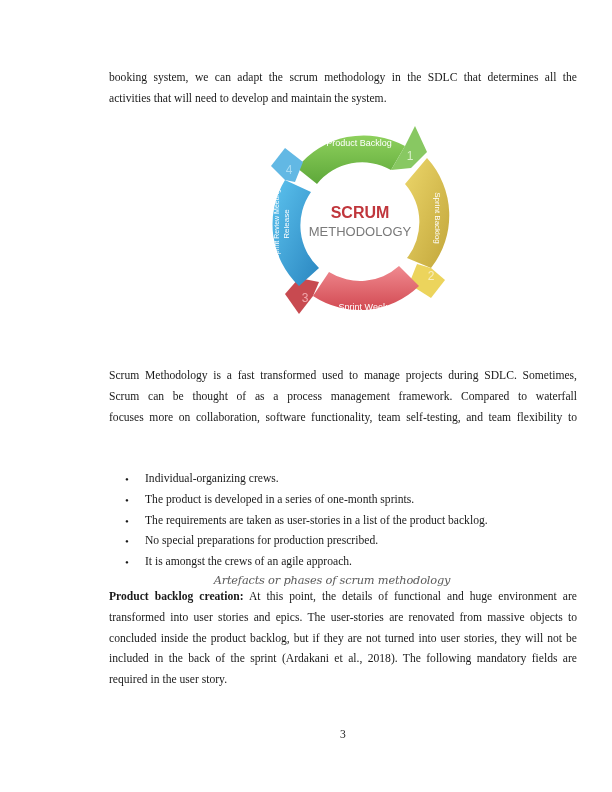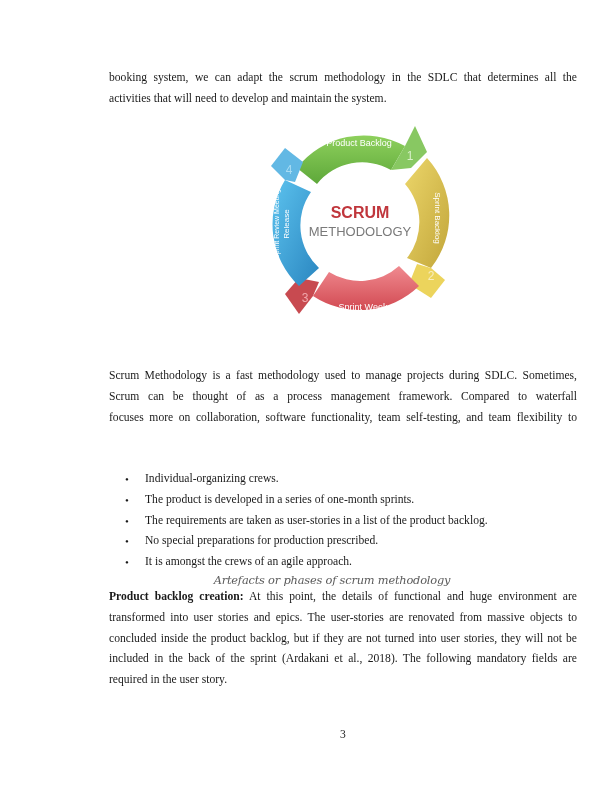--- a/index.html
+++ b/index.html
@@ -82,21 +82,21 @@
         <text transform="translate(34,106) rotate(-90)" font-family="Liberation Sans, sans-serif" font-size="8" fill="#ffffff" text-anchor="middle">Release</text>
       </g>
       <text x="105" y="100" font-family="Liberation Sans, sans-serif" font-size="16" font-weight="bold" fill="#c0363c" text-anchor="middle">SCRUM</text>
       <text x="105" y="118" font-family="Liberation Sans, sans-serif" font-size="13" fill="#7a7a7a" text-anchor="middle">METHODOLOGY</text>
     </svg>
   </div>
 
   <div class="caption">Figure 1</div>
 
   <p class="para" style="top:366px;">
-    <span class="just-line">Scrum Methodology is a fast methodology used to manage projects during SDLC. Sometimes,</span>
+    <span class="just-line">Scrum Methodology is a fast transformed used to manage projects during SDLC. Sometimes,</span>
     <span class="just-line">Scrum can be thought of as a process management framework. Compared to waterfall</span>
     <span class="just-line">focuses more on collaboration, software functionality, team self-testing, and team flexibility to</span>
   </p>
 
   <ul class="bullets">
     <li><span class="dot">•</span><span>Individual-organizing crews.</span></li>
     <li><span class="dot">•</span><span>The product is developed in a series of one-month sprints.</span></li>
     <li><span class="dot">•</span><span>The requirements are taken as user-stories in a list of the product backlog.</span></li>
     <li><span class="dot">•</span><span>No special preparations for production prescribed.</span></li>
     <li><span class="dot">•</span><span>It is amongst the crews of an agile approach.</span></li>

